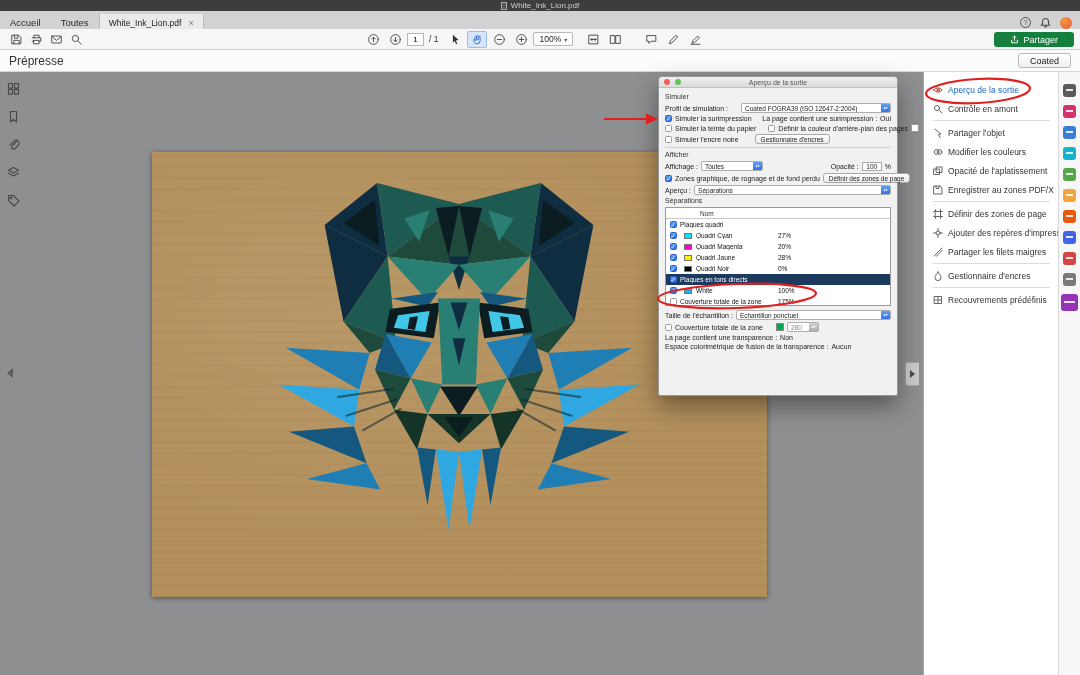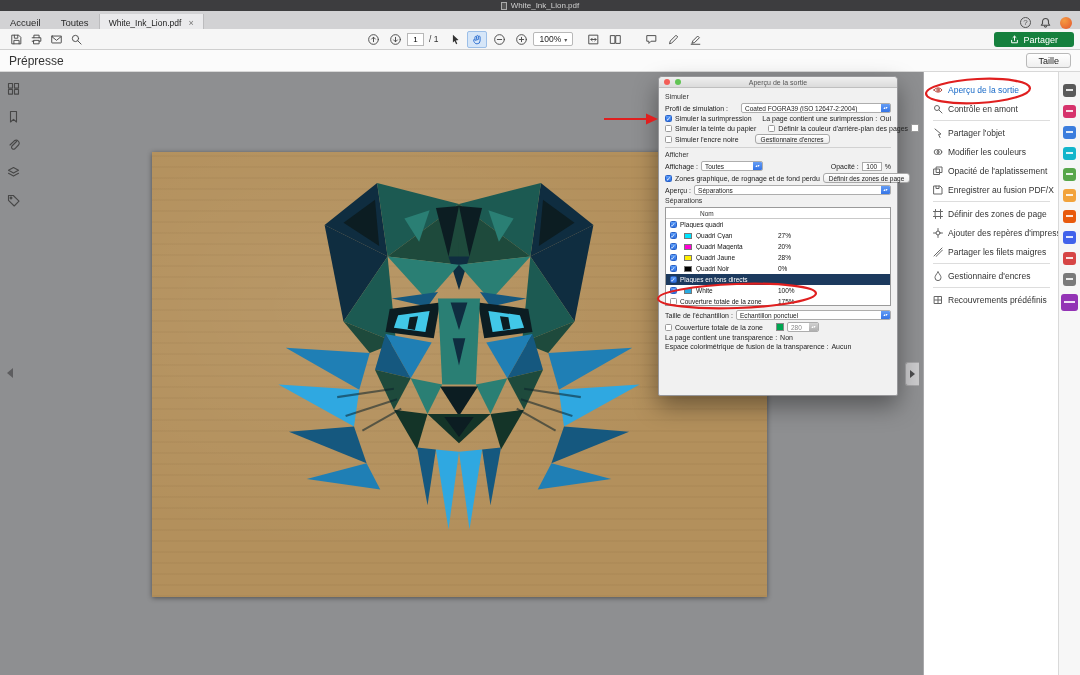--- a/index.html
+++ b/index.html
@@ -263,21 +263,21 @@
   <button class="share-btn">
     <svg viewBox="0 0 11 11">
         <path d="M5.5,1.5 v5.5 M3.3,3.4 L5.5,1.3 L7.7,3.4 M2,6 v3.5 h7 V6"></path>
       </svg>
     <span>Partager</span>
   </button>
 </div>
 
 <div class="subbar">
   <span class="mode-label">Prépresse</span>
-  <button class="close-btn">Taille</button>
+  <button class="close-btn">Coated</button>
 </div>
 
 <div class="main">
 
   <div class="left-rail">
     <span class="rail-icon">
       <svg viewBox="0 0 13 13">
           <rect x="1.5" y="1.5" width="4" height="4.6"></rect>
           <rect x="7.5" y="1.5" width="4" height="4.6"></rect>
           <rect x="1.5" y="7.5" width="4" height="4.6"></rect>
@@ -417,21 +417,21 @@
       <svg viewBox="0 0 10 10">
           <rect x="1" y="3" width="5.5" height="5.5"></rect>
           <rect x="3.5" y="1" width="5.5" height="5.5"></rect>
         </svg>
       <span class="lbl">Opacité de l'aplatissement</span>
     </div>
     <div class="rp-item">
       <svg viewBox="0 0 10 10">
           <path d="M1,1 h6 l2,2 v6 h-8 z M3,1 v2.5 h3 V1"></path>
         </svg>
-      <span class="lbl">Enregistrer au fusion PDF/X</span>
+      <span class="lbl">Enregistrer au zones PDF/X</span>
     </div>
     <div class="rp-sep"></div>
     <div class="rp-item">
       <svg viewBox="0 0 10 10">
           <rect x="2.5" y="2.5" width="5" height="5"></rect>
           <path d="M2.5,0.5 v2 M7.5,0.5 v2 M2.5,9.5 v-2 M7.5,9.5 v-2 M0.5,2.5 h2 M0.5,7.5 h2 M9.5,2.5 h-2 M9.5,7.5 h-2"></path>
         </svg>
       <span class="lbl">Définir des zones de page</span>
     </div>
     <div class="rp-item">

